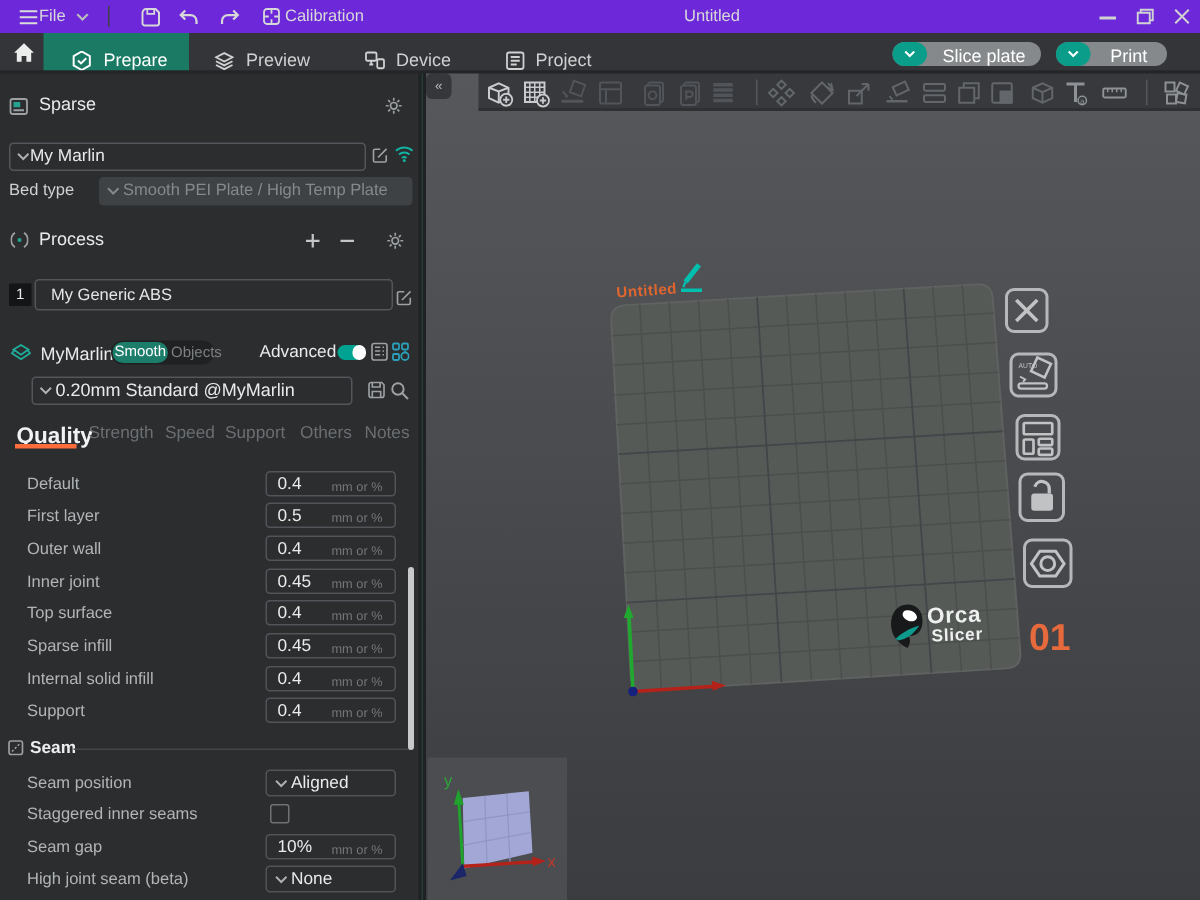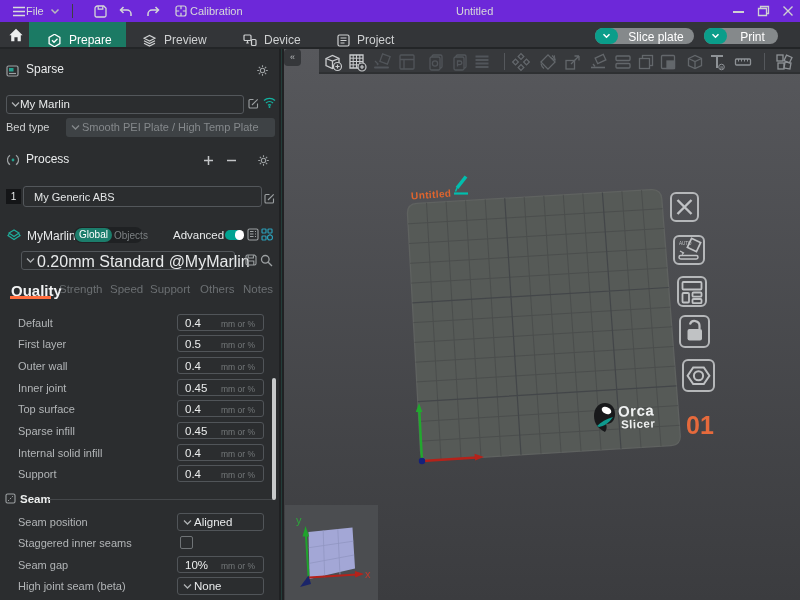--- a/index.html
+++ b/index.html
@@ -412,21 +412,21 @@
       </svg>
 
     <svg class="abs" style="left:7px;top:181px" width="14" height="12" viewBox="0 0 14 12">
         <g fill="none" stroke="#1fae9c" stroke-width="1.2">
           <path d="M2.5 4.5 1 6.5l6 4 6-4-1.5-2"></path>
           <path d="M7 1 2 4l5 3.5L12 4Z"></path>
         </g>
       </svg>
     <div class="hdr" style="left:27px;top:181px">MyMarlin</div>
     <div class="abs" style="left:74px;top:179px;width:69px;height:16px;border-radius:8px;background:#1f2123"></div>
-    <div class="abs" style="left:75px;top:180px;width:37px;height:14px;border-radius:7px;background:#1c7d6b;color:#fff;font-size:10px;text-align:center;line-height:14px">Global</div>
+    <div class="abs" style="left:75px;top:180px;width:37px;height:14px;border-radius:7px;background:#1c7d6b;color:#fff;font-size:10px;text-align:center;line-height:14px">Smooth</div>
     <div class="abs" style="left:114px;top:182px;font-size:10px;color:#7c8083">Objects</div>
     <div class="abs" style="left:173px;top:181px;font-size:11.5px;color:#e8eaeb">Advanced</div>
     <div class="abs" style="left:225px;top:182px;width:18px;height:10px;border-radius:5px;background:#00a391"></div>
     <div class="abs" style="left:234.5px;top:182.3px;width:9.4px;height:9.4px;border-radius:50%;background:#fff"></div>
     <svg class="abs" style="left:247px;top:180px" width="12" height="13" viewBox="0 0 12 13">
         <g fill="none" stroke="#9da1a3" stroke-width="1.1">
           <rect x="1" y="1" width="10" height="11" rx="1.5"></rect>
           <path d="M3 3.5h3.5M3 6h3.5M3 8.5h3.5M8 3.5h1M8 6h1M8 8.5h1"></path>
         </g>
       </svg>
@@ -436,21 +436,21 @@
           <rect x="7" y="1" width="4" height="4" rx="0.8"></rect>
           <rect x="1" y="8" width="4" height="4" rx="0.8"></rect>
           <path d="M9 7v-1M9 12a2.5 2.5 0 0 1 0-5 2.5 2.5 0 0 1 0 5Z"></path>
         </g>
       </svg>
 
     <div class="field" style="left:21px;top:203px;width:214px;height:19px"></div>
     <svg class="abs" style="left:26px;top:209px" width="9" height="7" viewBox="0 0 9 7">
         <path d="M1 1.5 4.5 5 8 1.5" stroke="#aeb1b3" stroke-width="1.3" fill="none"></path>
       </svg>
-    <div class="abs" style="left:37px;top:205px;font-size:16px;color:#e8eaeb">0.20mm Standard @MyMarlin</div>
+    <div class="abs" style="left:37px;top:205px;font-size:12px;color:#e8eaeb">0.20mm Standard @MyMarlin</div>
     <svg class="abs" style="left:245px;top:206px" width="12" height="12" viewBox="0 0 12 12">
         <g fill="none" stroke="#9da1a3" stroke-width="1.1">
           <path d="M1 2.5A1.5 1.5 0 0 1 2.5 1h7L11 2.5v7a1.5 1.5 0 0 1-1.5 1.5h-7A1.5 1.5 0 0 1 1 9.5Z"></path>
           <path d="M3.2 1.2v2.8h5.2V1.2M3.2 11V7h5.6v4"></path>
         </g>
       </svg>
     <svg class="abs" style="left:260px;top:206px" width="13" height="13" viewBox="0 0 13 13">
         <g fill="none" stroke="#9da1a3" stroke-width="1.3">
           <circle cx="5.3" cy="5.3" r="3.8"></circle>
           <path d="M8.2 8.2 12 12"></path>

